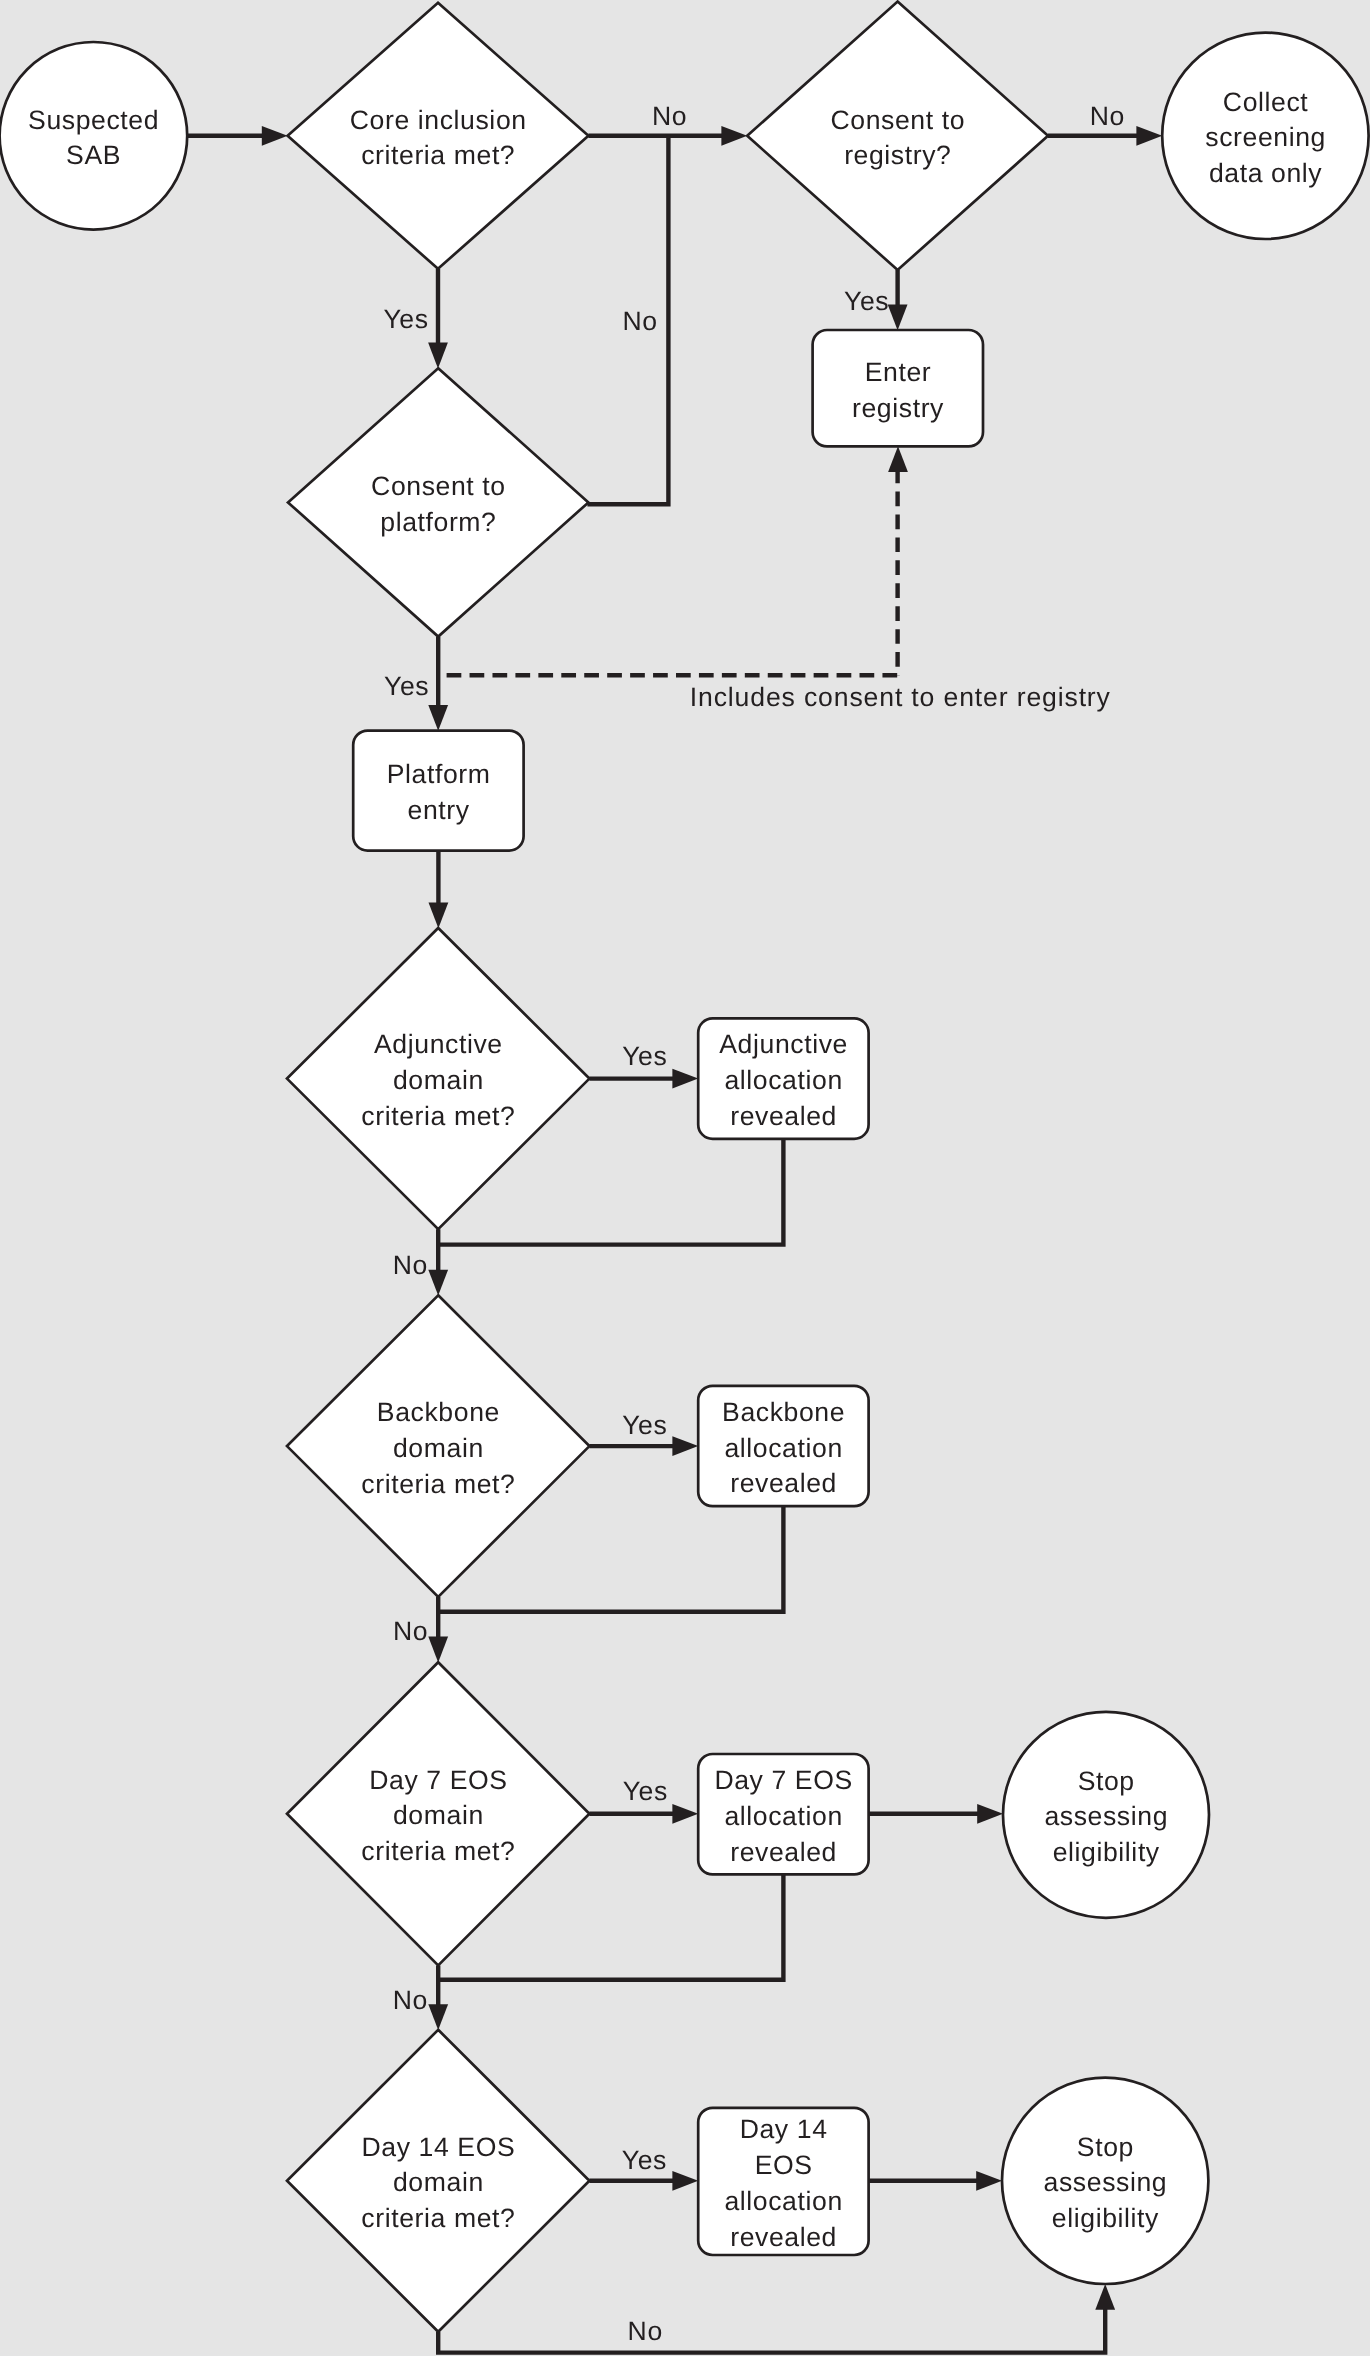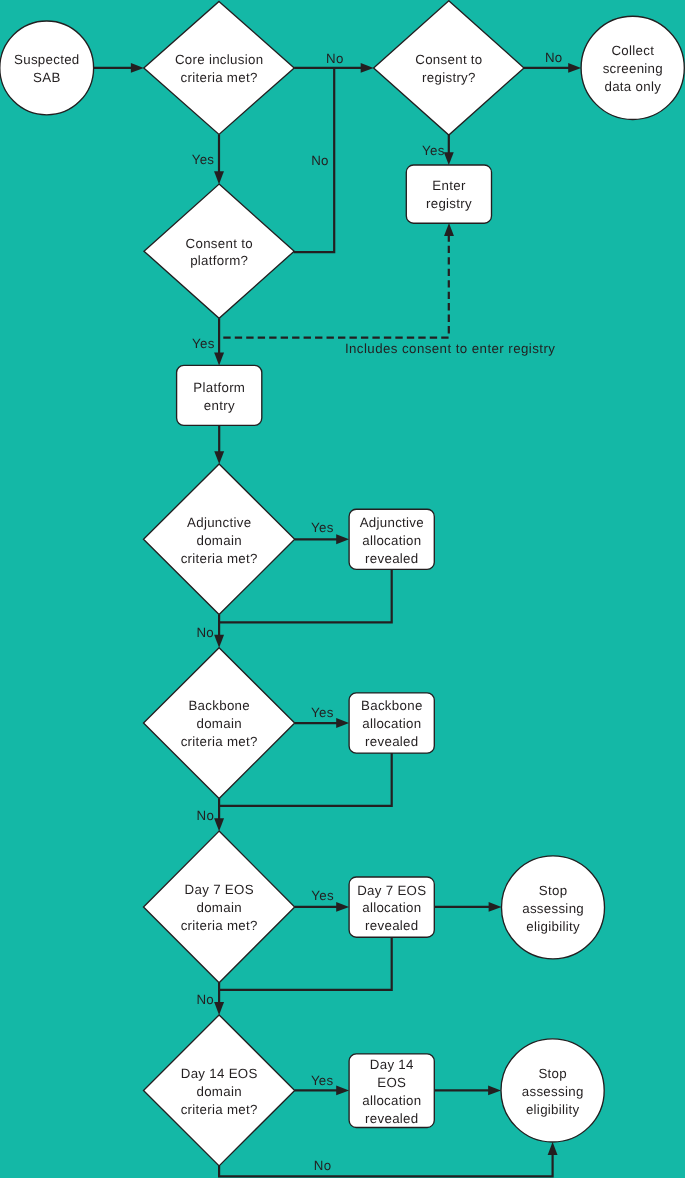--- a/index.html
+++ b/index.html
@@ -1,20 +1,20 @@
 <!DOCTYPE html>
 <html><head>
 <meta charset="utf-8">
 <title>Flowchart</title>
 <style>
   html,body{margin:0;padding:0;background:#ffffff;}
   *{-webkit-font-smoothing:antialiased;text-rendering:geometricPrecision;}
   body{width:685px;height:1178px;overflow:hidden;
        font-family:"Liberation Sans",sans-serif;color:#231f20;}
-  #chart{position:absolute;left:0;top:0;width:685px;height:1178px;background:#14b8a6;}
+  #chart{position:absolute;left:0;top:0;width:685px;height:1178px;background:#e5e5e5;}
   svg#flow{display:block;width:685px;height:1178px;}
   .shape{fill:#ffffff;stroke:#231f20;stroke-width:1.35;}
   .conn{stroke:#231f20;stroke-width:2.2;fill:none;stroke-linecap:butt;stroke-linejoin:miter;}
   .conn-dash{stroke:#231f20;stroke-width:2.2;fill:none;stroke-dasharray:7.36 4.11;stroke-linecap:butt;}
   .conn-dash-v{stroke-dashoffset:-4.2;}
   .arrowfill{fill:#231f20;stroke:none;}
   .node-text,.edge-label,.note-label{
       font-family:"Liberation Sans",sans-serif;
       font-size:13.3px;letter-spacing:0.3px;fill:#231f20;text-anchor:middle;}
   .note-label{text-anchor:start;letter-spacing:0.43px;}

